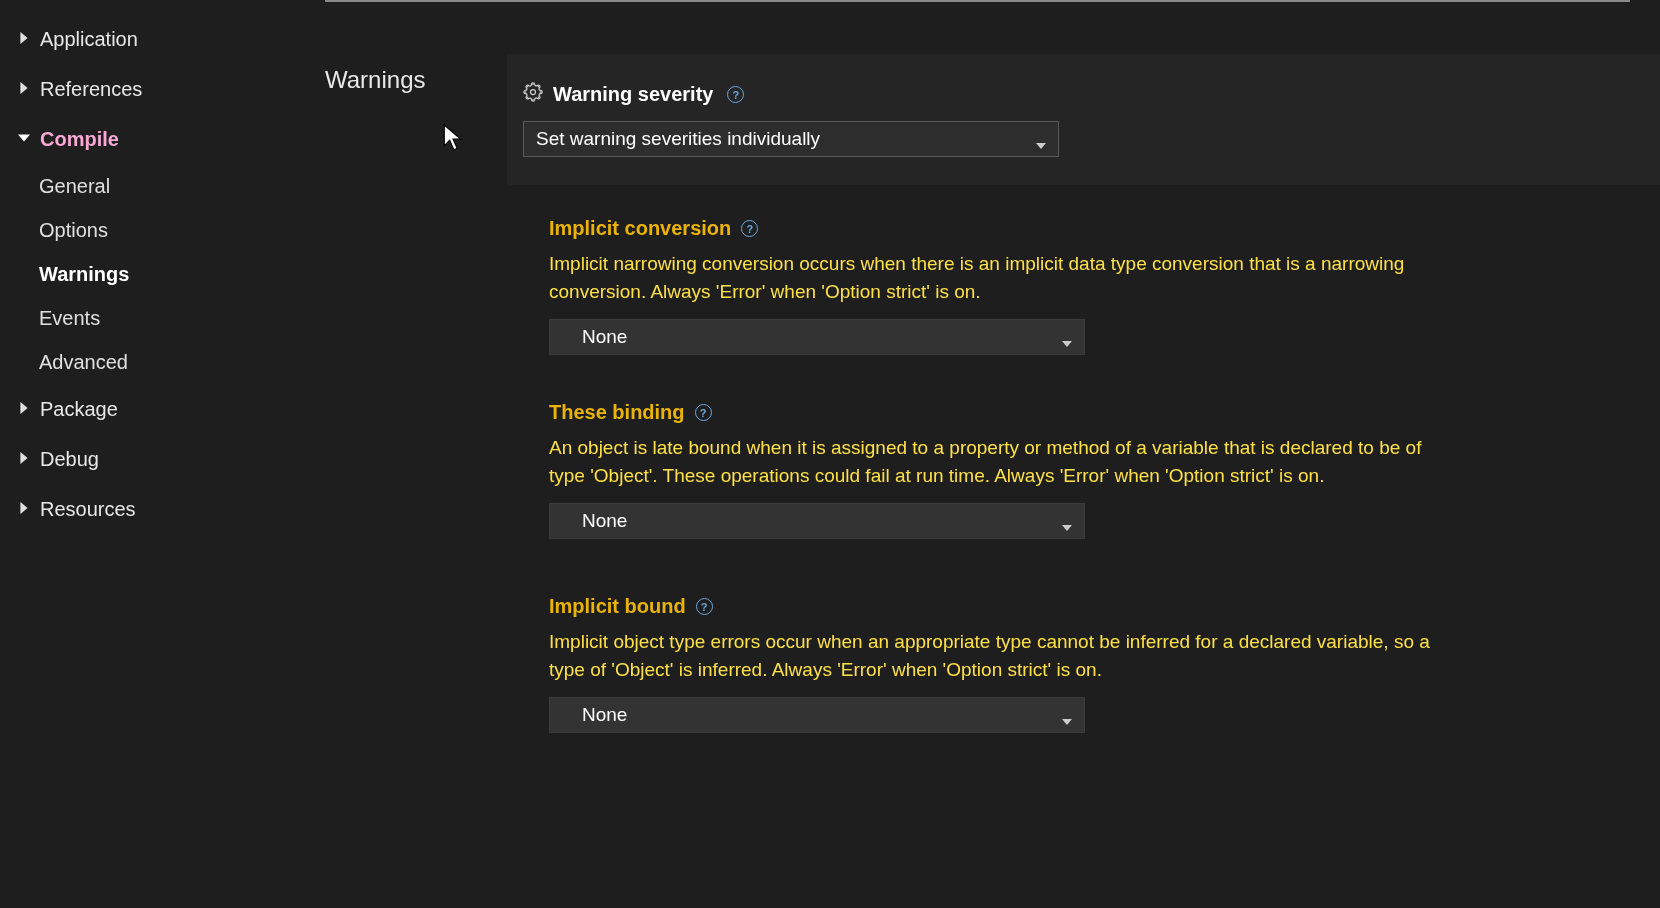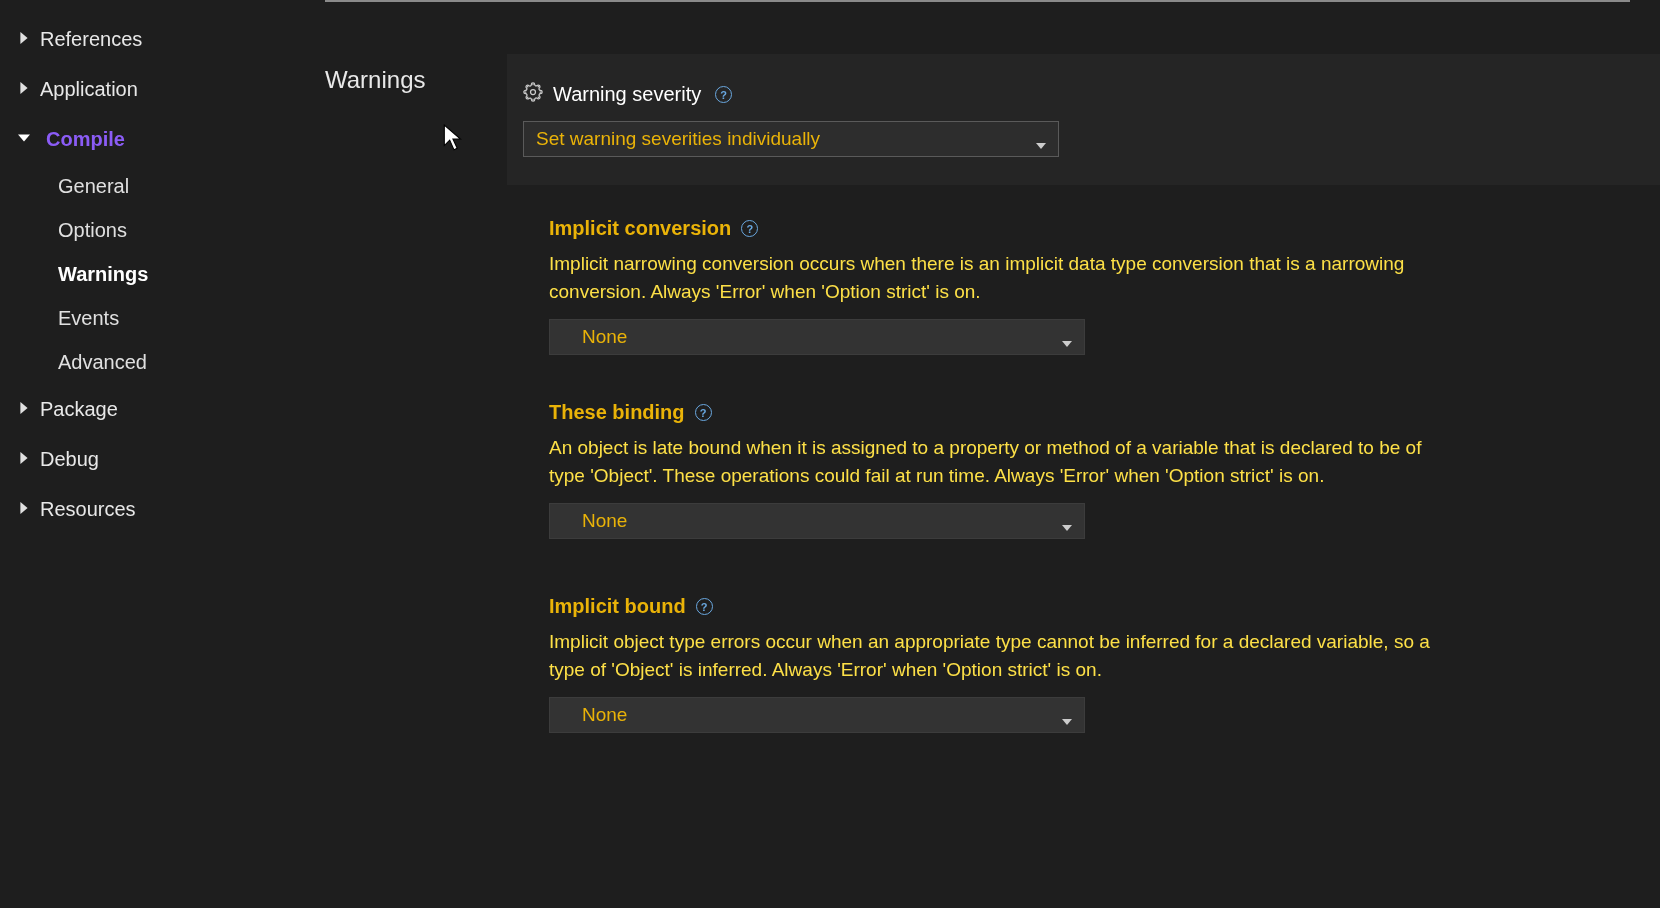--- a/index.html
+++ b/index.html
@@ -30,25 +30,24 @@
       line-height: 1.9;
     }
     .nav-item .expander {
       width: 22px;
       display: inline-flex;
       align-items: center;
       justify-content: flex-start;
     }
     .nav-item.bold {
       font-weight: 600;
-      color: #8b5cf6;
-      gap: 6px;
+      color: #f9a8d4;
     }
     .sub-group {
-      padding-left: 40px;
+      padding-left: 21px;
     }
     .sub-item {
       padding: 2px 0 2px 18px;
       cursor: pointer;
       color: #e0e0e0;
       font-size: 20px;
       line-height: 2.0;
     }
     .sub-item.active {
       font-weight: 600;
@@ -99,21 +98,21 @@
     }
     .header-row {
       display: flex;
       align-items: center;
       gap: 10px;
     }
     .gear-icon {
       color: #cccccc;
     }
     .header-title {
-      font-weight: 400;
+      font-weight: 700;
       color: #ffffff;
       font-size: 20px;
     }
     .help-icon {
       width: 17px;
       height: 17px;
       border: 1.5px solid #6aa8e0;
       border-radius: 50%;
       display: inline-flex;
       align-items: center;
@@ -127,21 +126,21 @@
     
     .combo {
       background: #2d2d2d;
       border: 1px solid #5a5a5a;
       height: 36px;
       display: flex;
       align-items: center;
       justify-content: space-between;
       padding: 0 12px;
       cursor: pointer;
-      color: #eab308;
+      color: #ffffff;
       font-size: 19px;
     }
     .combo .caret {
       width: 10px;
       height: 10px;
     }
     .header-combo {
       width: 536px;
       margin-top: 14px;
       margin-left: 0px;
@@ -187,29 +186,29 @@
 </head>
 <body>
 
 <div class="sidebar">
   <div class="nav-item">
     <span class="expander">
       <svg class="chevron chevron-right" viewBox="0 0 10 10">
           <path d="M2 0 L8 5 L2 10 Z" fill="#e0e0e0"></path>
         </svg>
     </span>
+    <span>Application</span>
+  </div>
+  <div class="nav-item">
+    <span class="expander">
+      <svg class="chevron chevron-right" viewBox="0 0 10 10">
+          <path d="M2 0 L8 5 L2 10 Z" fill="#e0e0e0"></path>
+        </svg>
+    </span>
     <span>References</span>
-  </div>
-  <div class="nav-item">
-    <span class="expander">
-      <svg class="chevron chevron-right" viewBox="0 0 10 10">
-          <path d="M2 0 L8 5 L2 10 Z" fill="#e0e0e0"></path>
-        </svg>
-    </span>
-    <span>Application</span>
   </div>
   <div class="nav-item bold">
     <span class="expander">
       <svg class="chevron chevron-down" viewBox="0 0 10 10">
           <path d="M0 2 L10 2 L5 8 Z" fill="#ffffff"></path>
         </svg>
     </span>
     <span>Compile</span>
   </div>
   <div class="sub-group">

